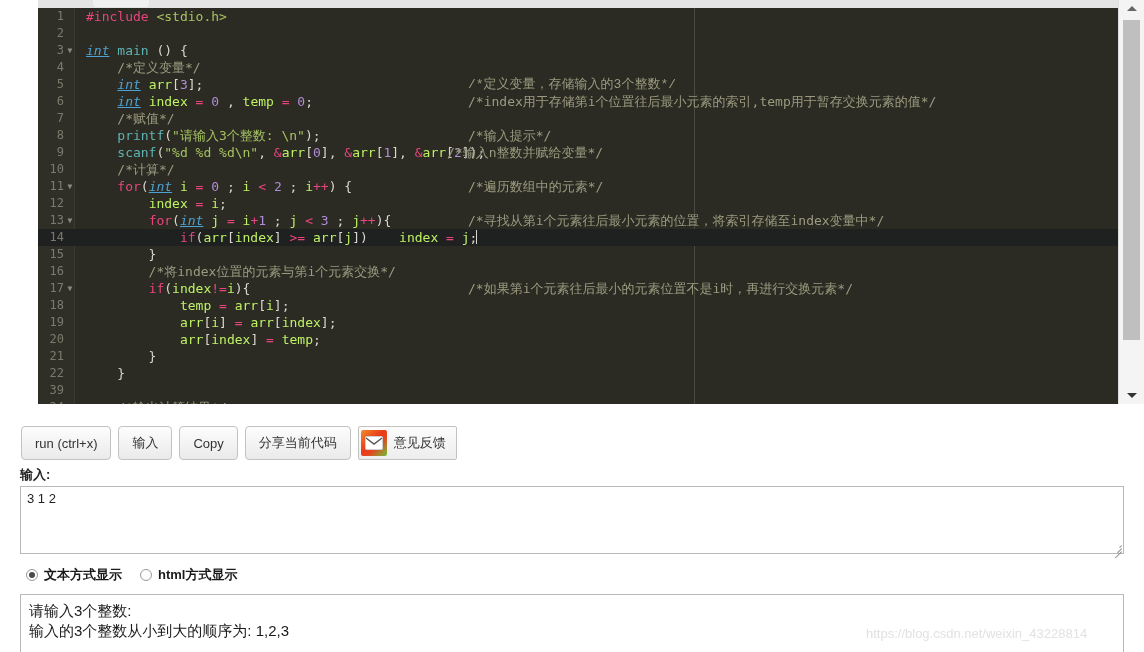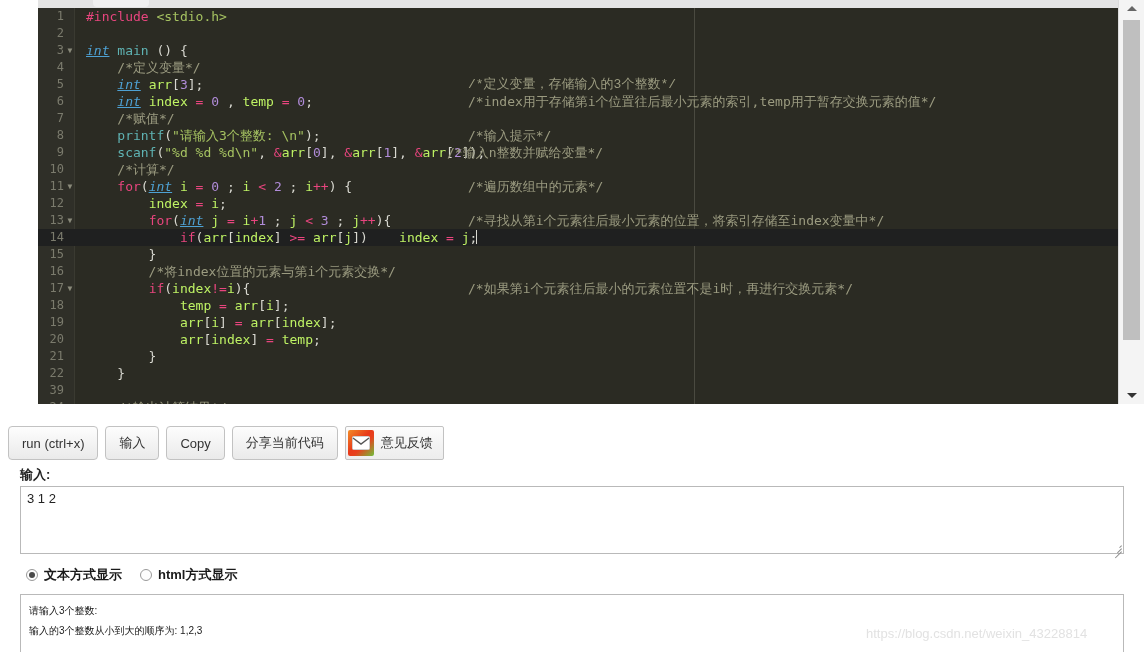--- a/index.html
+++ b/index.html
@@ -95,21 +95,21 @@
   }
   .vs-arrow.up i { border-bottom: 5px solid #666; }
   .vs-arrow.down i { border-top: 5px solid #333; }
   .vs-thumb {
     position: absolute; left: 4px; top: 20px; width: 17px; height: 320px;
     background: #bfbfbf;
   }
 
   
   .toolbar {
-    position: absolute; left: 8px; top: 426px; height: 23px;
+    position: absolute; left: 21px; top: 426px; height: 23px;
     display: flex; align-items: stretch;
   }
   .btn {
     display: flex; align-items: center; justify-content: center;
     padding: 0 13px; height: 34px; box-sizing: border-box;
     border: 1px solid #c2c2c2; border-radius: 4px;
     background: linear-gradient(#fdfdfd, #eaeaea);
     color: #333; font-size: 13px; margin-right: 7px;
     font-family: "Liberation Sans", sans-serif; cursor: pointer;
   }
@@ -167,21 +167,21 @@
     width: 6px; height: 6px; border-radius: 50%; background: #4a4a4a;
   }
   .rd-label { font-weight: bold; color: #1a1a1a; }
 
   
   .output {
     position: absolute; left: 20px; top: 594px;
     width: 1104px; height: 58px; box-sizing: border-box;
     border: 1px solid #b9b9b9; border-bottom: none;
     background: #fff; padding: 6px 8px;
-    font-family: "Liberation Sans", sans-serif; font-size: 10px;
+    font-family: "Liberation Sans", sans-serif; font-size: 15px;
     color: #1a1a1a; line-height: 20px; overflow: hidden;
   }
   .watermark {
     position: absolute; left: 866px; top: 626px;
     font-size: 13px; color: #e2e2e2;
     font-family: "Liberation Sans", sans-serif;
     white-space: nowrap; pointer-events: none;
   }
 </style>
 </head>

